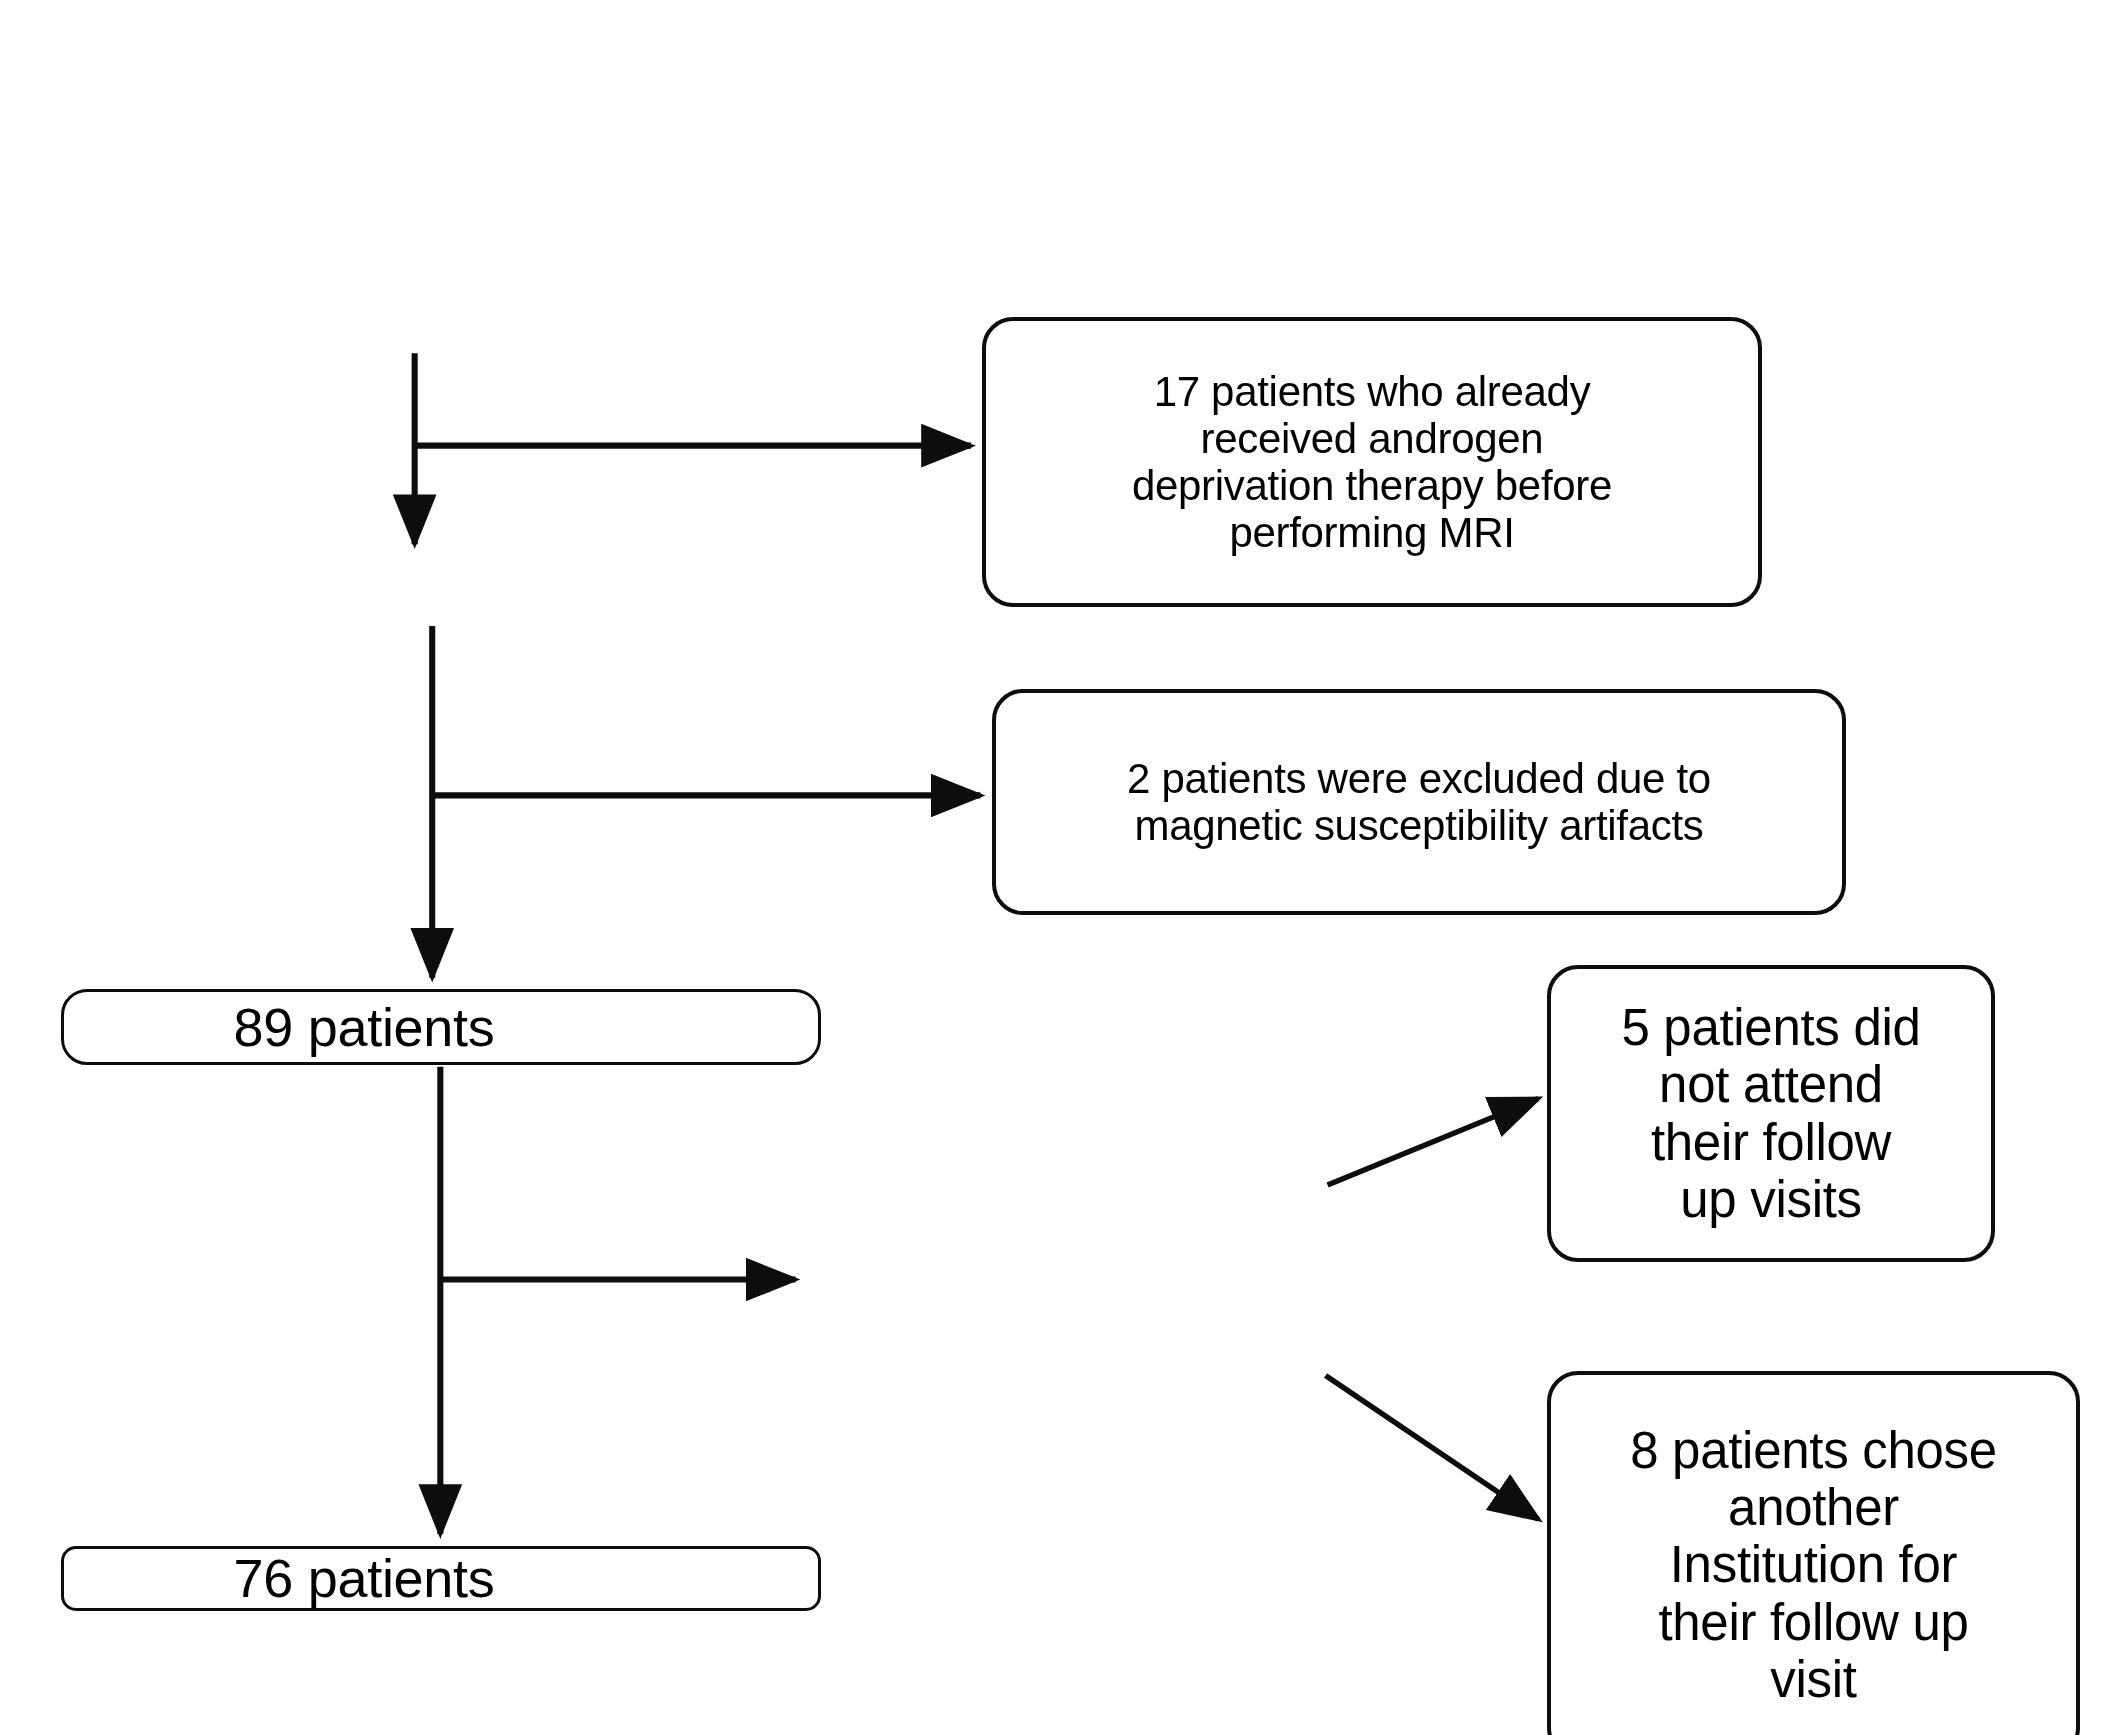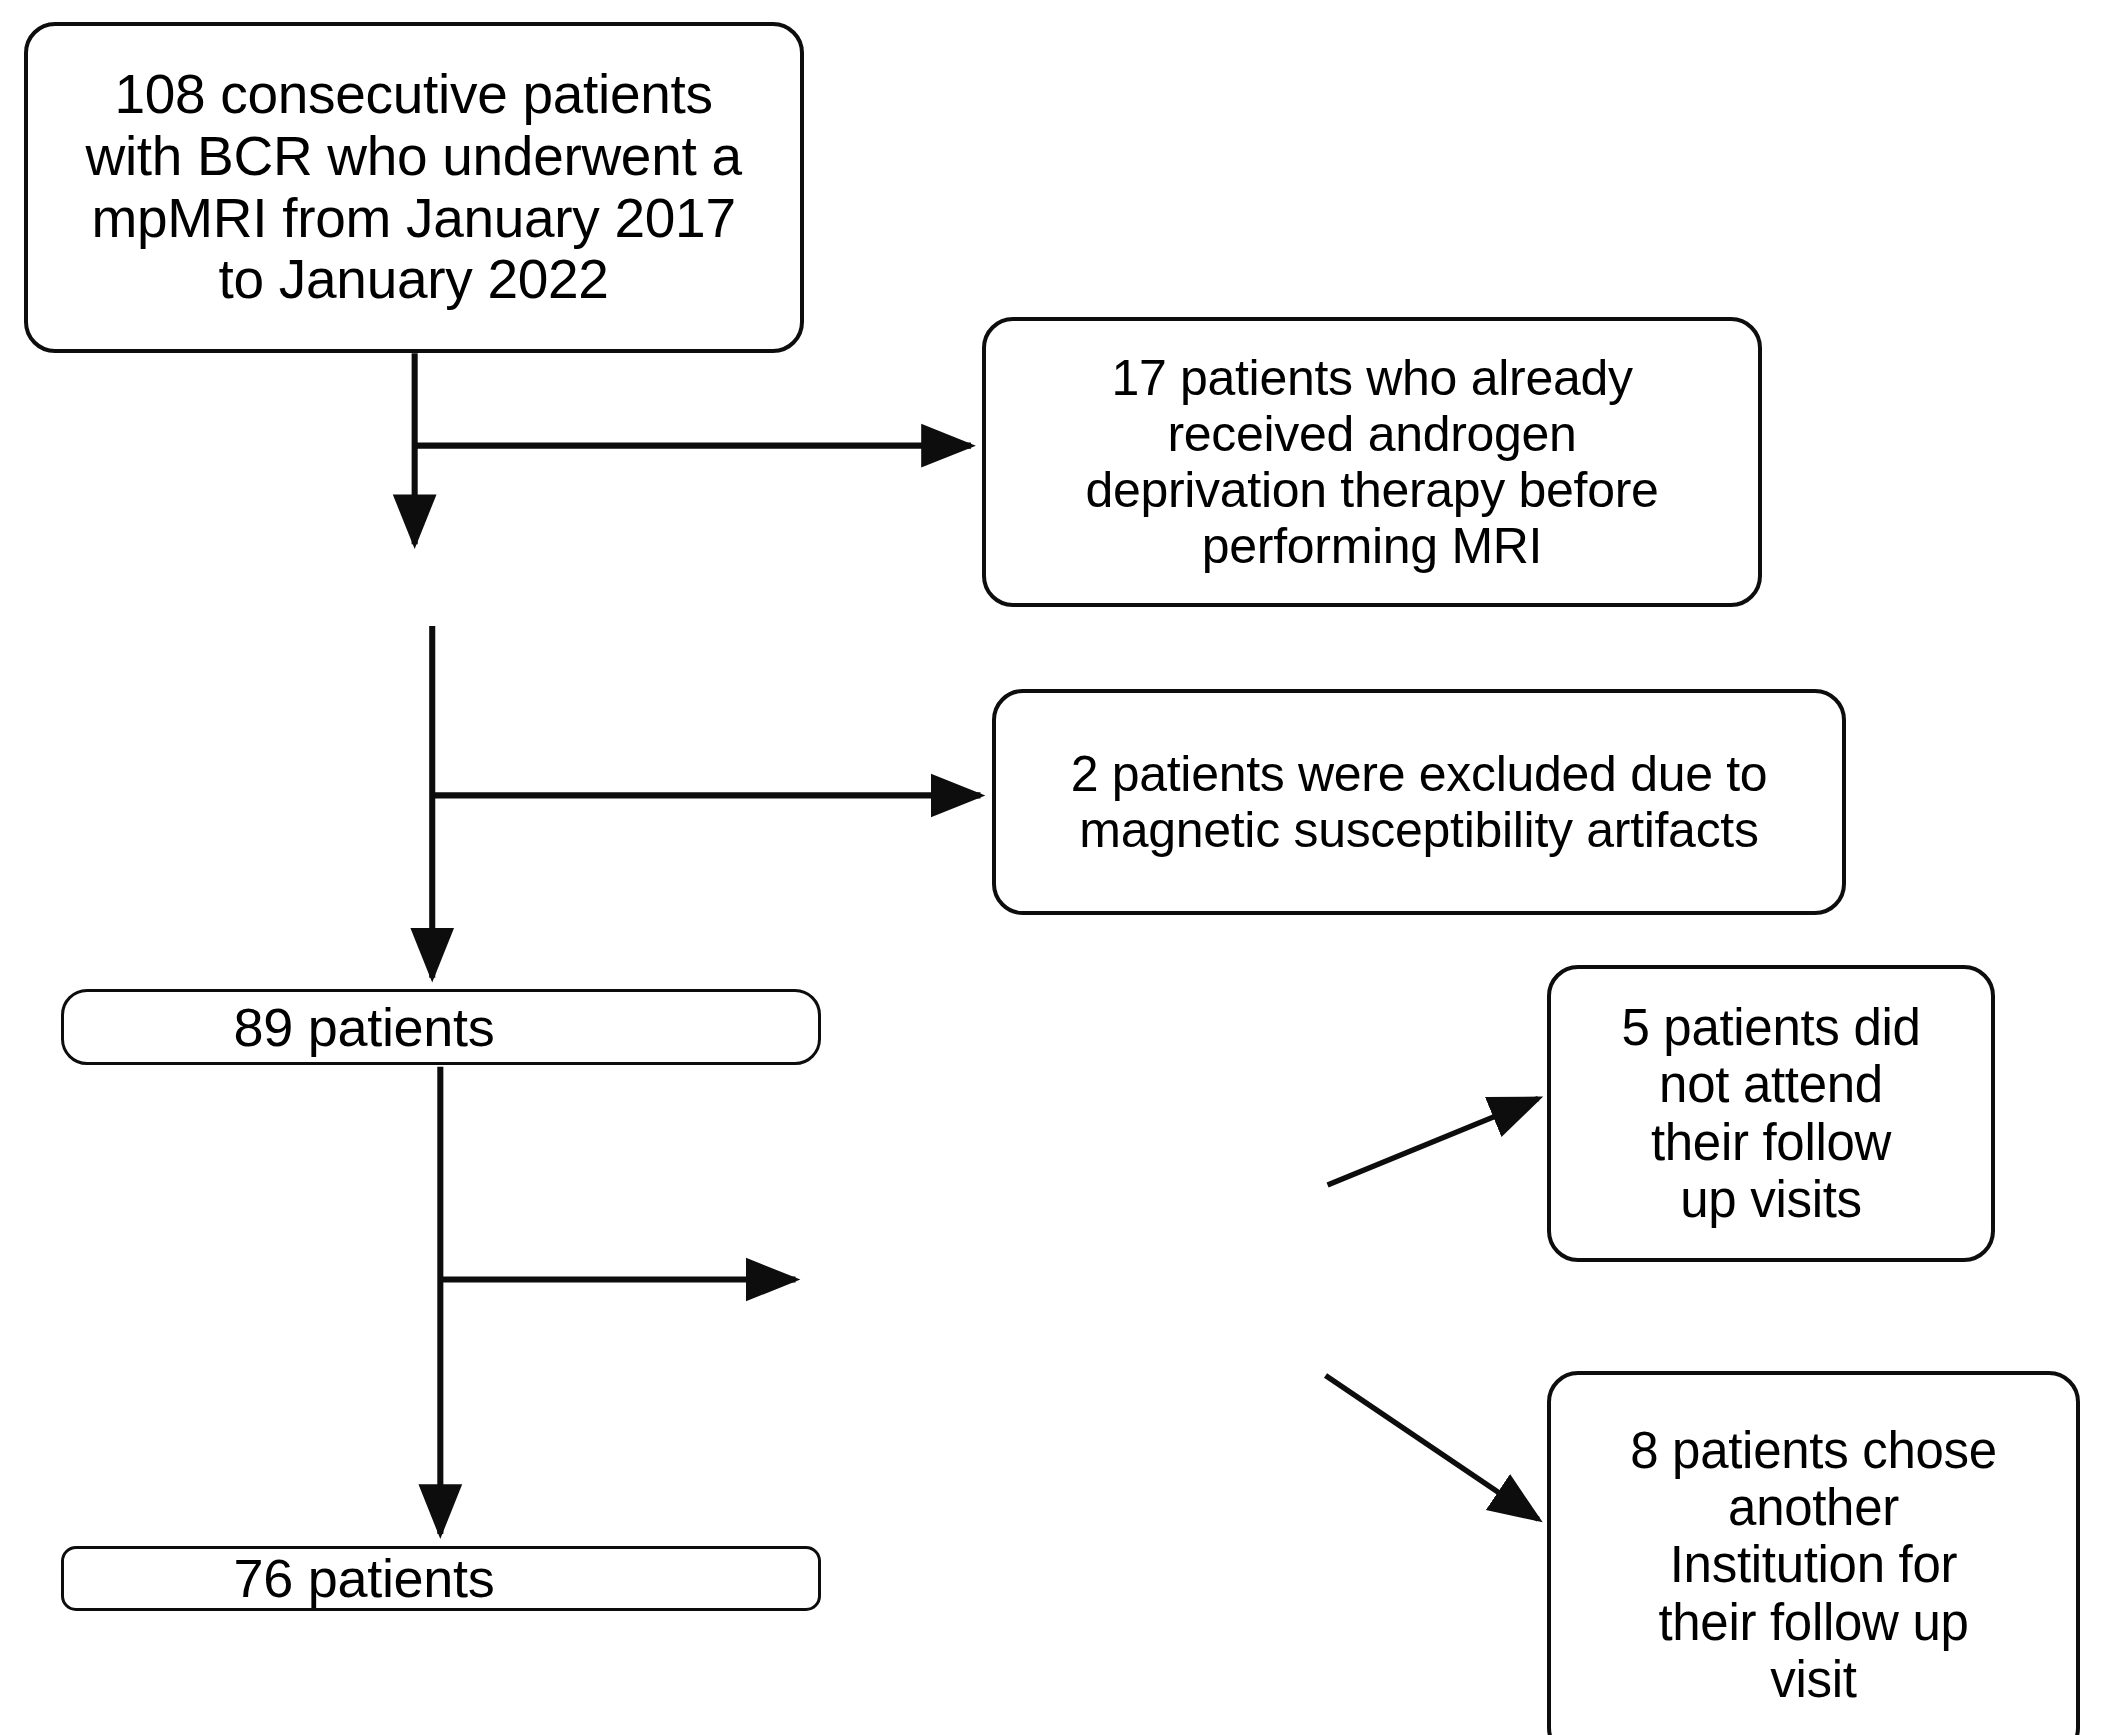--- a/index.html
+++ b/index.html
@@ -26,21 +26,21 @@
     white-space:pre-line;
     letter-spacing:-0.3px;
     z-index:3;
   }
   .node.thin{border-width:3.4px;}
   .node .txt{display:block;width:100%;padding:0 6.8px;}
 
   
   .fs-root   {font-size:55px;}
   .fs-count  {font-size:54px;}
-  .fs-excl   {font-size:50px;}
+  .fs-excl   {font-size:42px;}
   .fs-branch {font-size:51px;}
 
   
   #n-root     {left:23.6px;   top:22px;   width:780px; height:331px; }
   #n-adt      {left:982px; top:317px;  width:780px; height:290px; }
   #n-91       {left:44px;   top:555px;  width:719px; height:71px; border-radius:17.6px;}
   #n-artifact {left:992px; top:689px; width:854px; height:226px;justify-content:flex-end; }
   #n-89       {left:61px;   top:989px; width:760px; height:76px; border-radius:26px;}
   #n-noattend {left:1547px; top:965px; width:448px;  height:297px; }
   #n-13       {left:807px; top:1148px; width:516px;  height:263px; }
@@ -80,26 +80,20 @@
 
     <line x1="652" y1="1580" x2="652" y2="2272" stroke="#0d0d0d" stroke-width="9" marker-end="url(#ah)"></line>
 
     <line x1="652" y1="1895" x2="1178" y2="1895" stroke="#0d0d0d" stroke-width="9" marker-end="url(#ah)"></line>
 
     <line x1="1966" y1="1755" x2="2278" y2="1627" stroke="#0d0d0d" stroke-width="8" marker-end="url(#ah-sm)"></line>
 
     <line x1="1963" y1="2037" x2="2278" y2="2250" stroke="#0d0d0d" stroke-width="8" marker-end="url(#ah-sm)"></line>
   </svg>
 
-  <div class="node fs-root" id="n-root">
-    <span class="txt">108 consecutive patients
-with BCR who underwent a
-mpMRI from January 2017
-to January 2022</span>
-  </div>
 
   <div class="node fs-excl" id="n-adt">
     <span class="txt">17 patients who already
 received androgen
 deprivation therapy before
 performing MRI</span>
   </div>
 
 
   <div class="node fs-excl" id="n-artifact">

